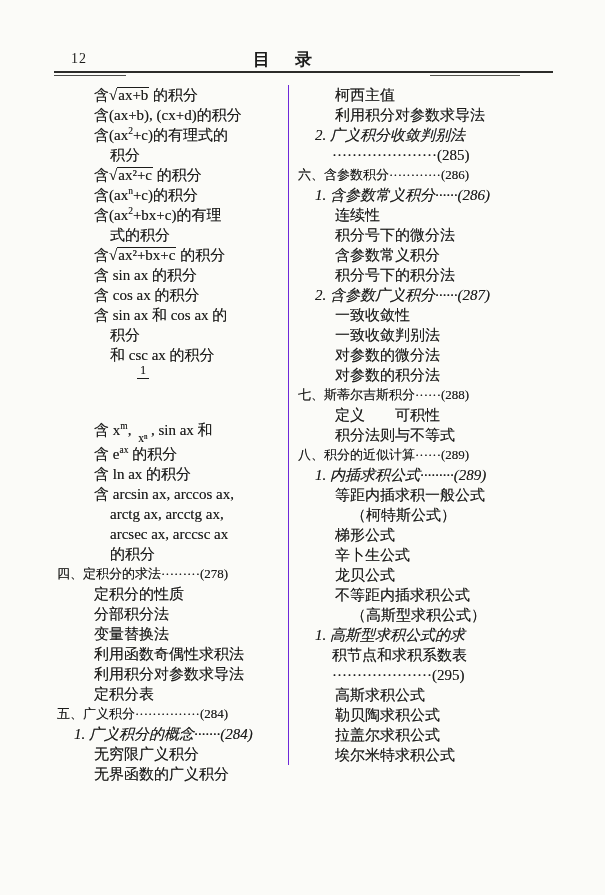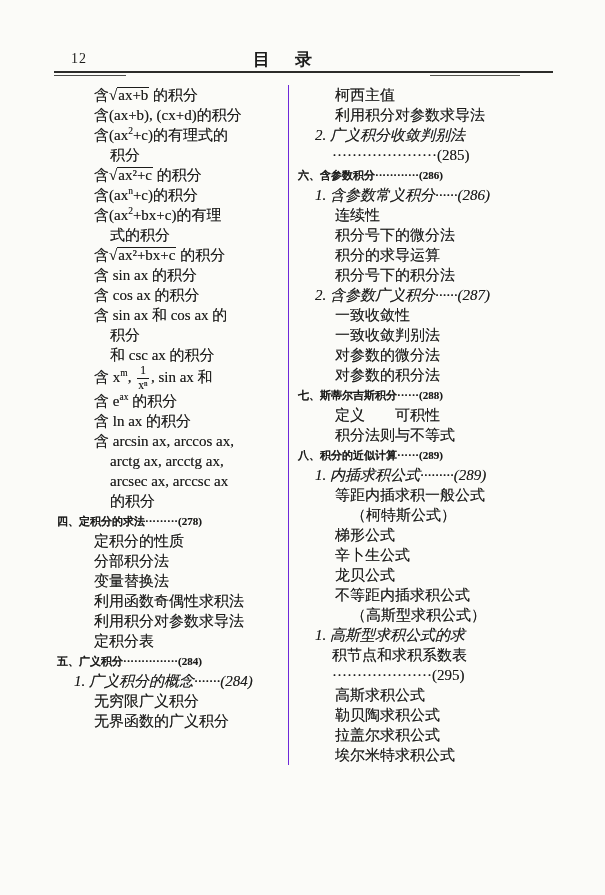--- a/index.html
+++ b/index.html
@@ -16,30 +16,30 @@
   .hdr-title{position:absolute;left:253px;top:48px;font-size:17px;font-weight:bold;letter-spacing:4px;}
   .rule-main{position:absolute;left:54px;top:71px;width:499px;height:2px;background:#2c2c2a;}
   .rule-sub1{position:absolute;left:54px;top:75px;width:72px;height:1px;background:#4a4a48;}
   .rule-sub2{position:absolute;left:430px;top:75px;width:90px;height:1px;background:#55554f;}
   
   .cols{position:absolute;left:57px;top:85px;width:496px;display:flex;align-items:flex-start;}
   .col{text-shadow:0 0 .4px rgba(20,20,20,.55);}
   .col-left{width:228px;}
   .col-right{width:255px;margin-left:3px;border-left:1px solid #6d28d9;padding-left:9px;}
   .line{line-height:20px;font-size:15px;white-space:nowrap;}
-  .c0{font-weight:bold;font-size:11px;padding-left:0;}
+  .c0{font-weight:normal;font-size:13px;padding-left:0;}
   .c1{padding-left:17px;font-style:italic;}
   .c1w{padding-left:34px;}
   .c2{padding-left:37px;}
   .c2w{padding-left:53px;}
   sup{font-size:9.5px;line-height:0;}
   .sqrt .ovl{display:inline-block;border-top:1.3px solid currentColor;line-height:1.05;padding:0 1px;}
   .frac{display:inline-block;text-align:center;vertical-align:-7px;font-size:11.5px;line-height:1;margin:0 2px;}
   .frac .fn{display:block;padding:0 3px 1px 3px;border-bottom:1px solid currentColor;}
-  .frac .fd{display:block;padding-top:1px;}
+  .frac .fd{display:block;padding-top:16px;margin-top:38px;}
 </style>
 </head>
 <body>
 
 <div class="page">
   <div class="hdr-num">12</div>
   <div class="hdr-title">目　录</div>
   <div class="rule-main"></div>
   <div class="rule-sub1"></div>
   <div class="rule-sub2"></div>
@@ -80,21 +80,21 @@
       </div>
     <div class="col col-right">
         <div class="line c2">柯西主值</div>
         <div class="line c2">利用积分对参数求导法</div>
         <div class="line c1">2. 广义积分收敛判别法</div>
         <div class="line c1w">·····················(285)</div>
         <div class="line c0">六、含参数积分············(286)</div>
         <div class="line c1">1. 含参数常义积分······(286)</div>
         <div class="line c2">连续性</div>
         <div class="line c2">积分号下的微分法</div>
-        <div class="line c2">积分的求导运算</div>
+        <div class="line c2">含参数常义积分</div>
         <div class="line c2">积分号下的积分法</div>
         <div class="line c1">2. 含参数广义积分······(287)</div>
         <div class="line c2">一致收敛性</div>
         <div class="line c2">一致收敛判别法</div>
         <div class="line c2">对参数的微分法</div>
         <div class="line c2">对参数的积分法</div>
         <div class="line c0">七、斯蒂尔吉斯积分······(288)</div>
         <div class="line c2">定义　　可积性</div>
         <div class="line c2">积分法则与不等式</div>
         <div class="line c0">八、积分的近似计算······(289)</div>

